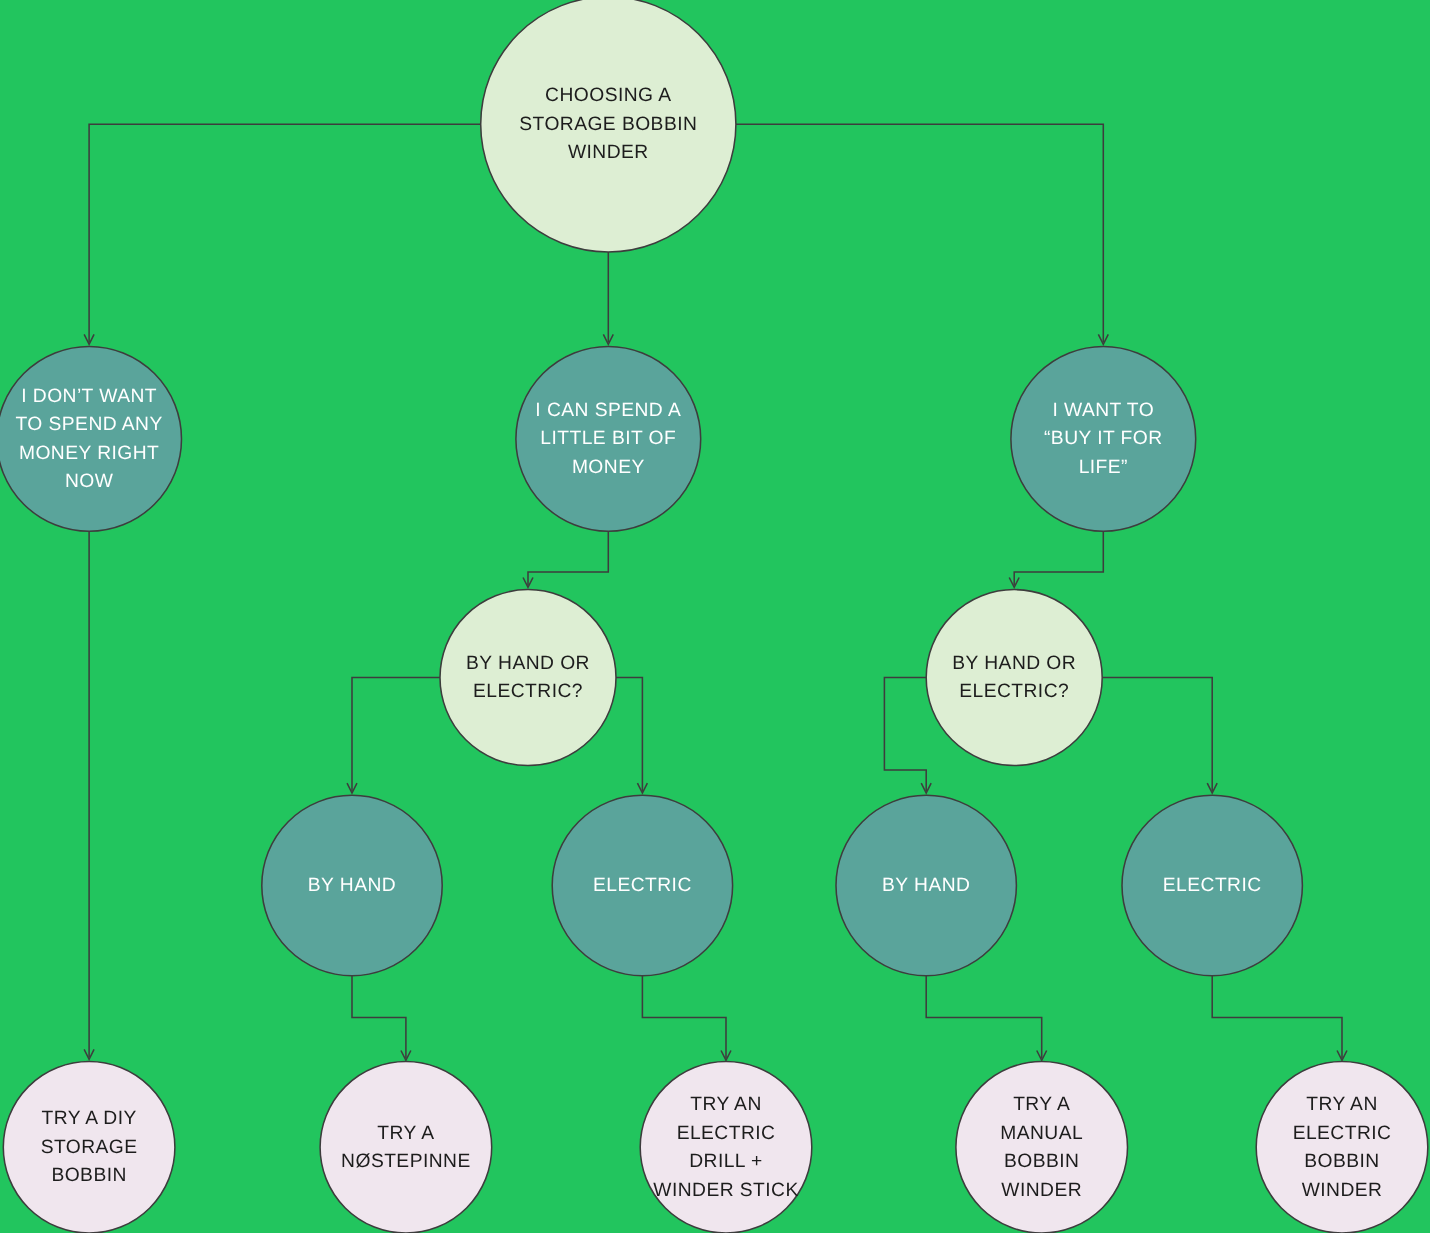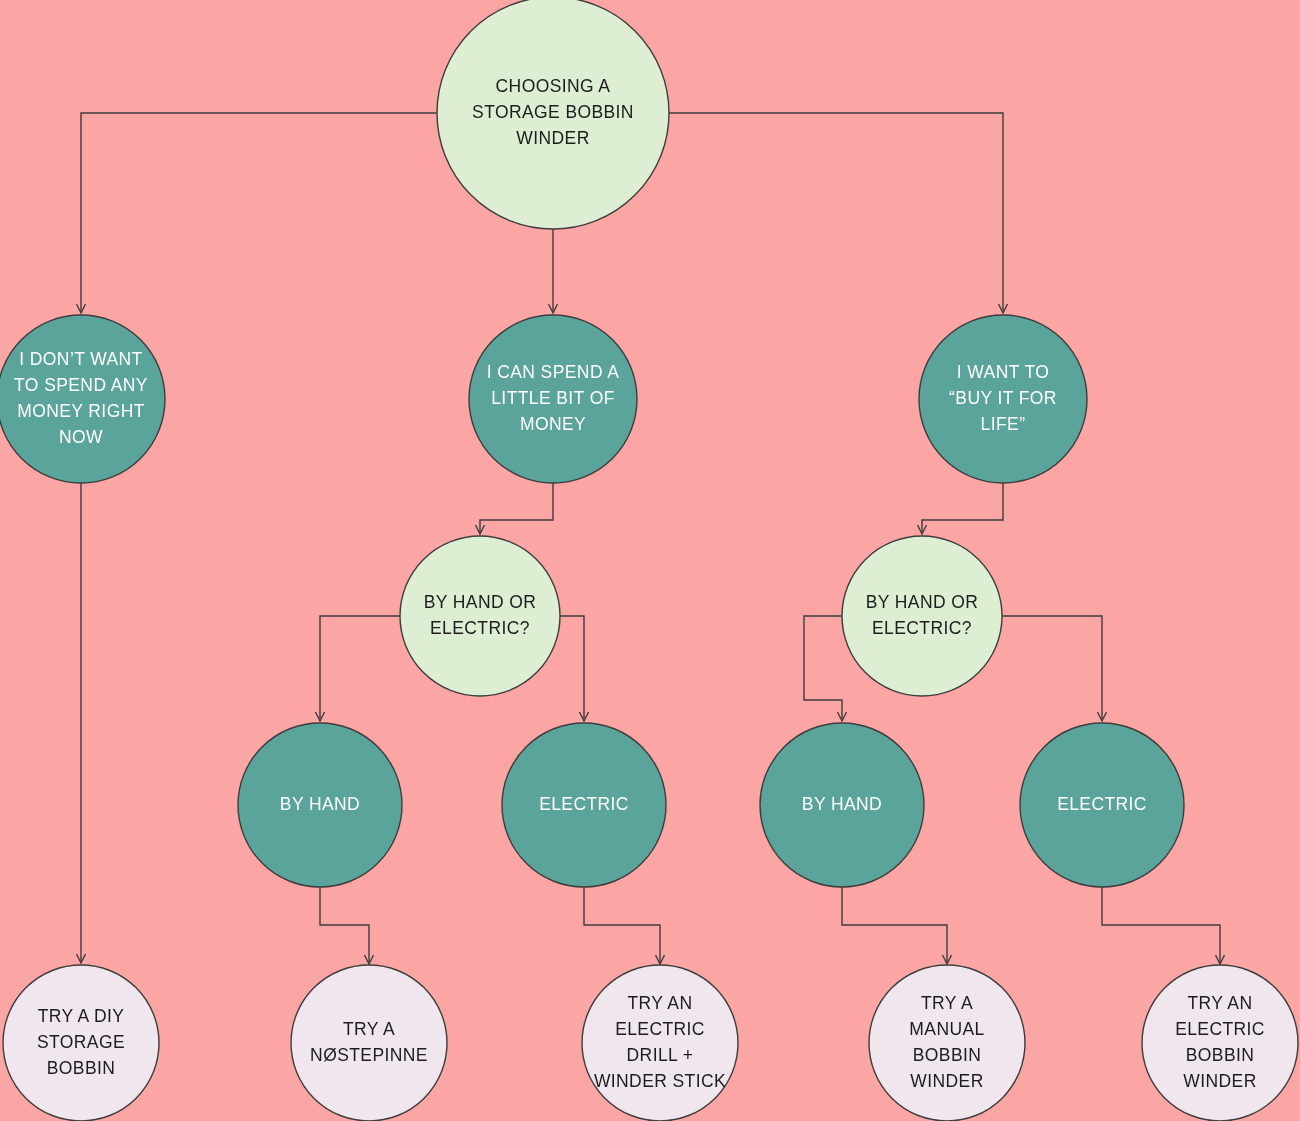--- a/index.html
+++ b/index.html
@@ -10,21 +10,21 @@
   body {
     width: 1300px;
     height: 1121px;
     font-family: "Liberation Sans", sans-serif;
     overflow: hidden;
   }
   #flowchart-root {
     position: relative;
     width: 1300px;
     height: 1121px;
-    background: #fca5a5;
+    background: #22c55e;
   }
   svg.chart-canvas {
     display: block;
     width: 1300px;
     height: 1121px;
   }
   .node-shape {
     stroke: #3d3d3d;
     stroke-width: 1.4;
   }

